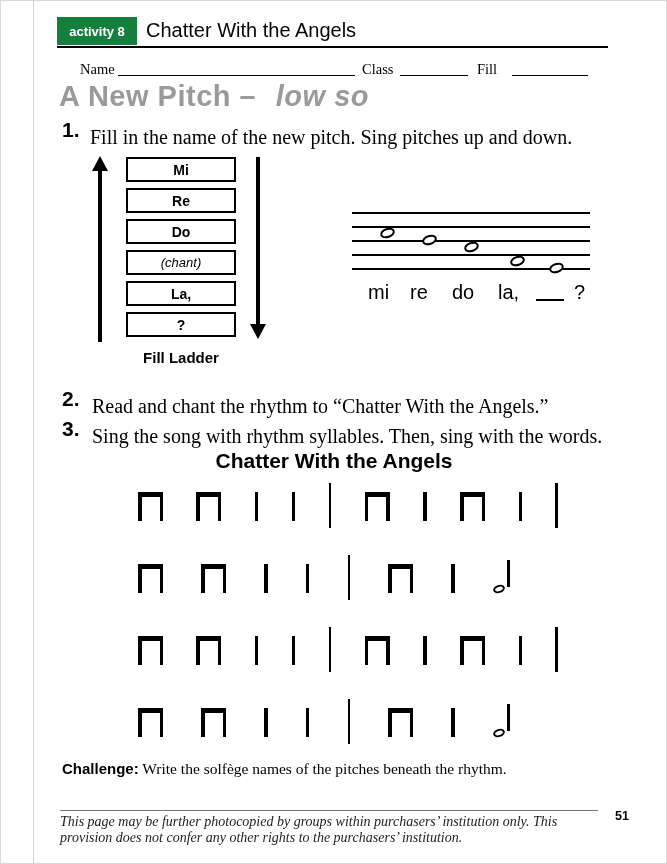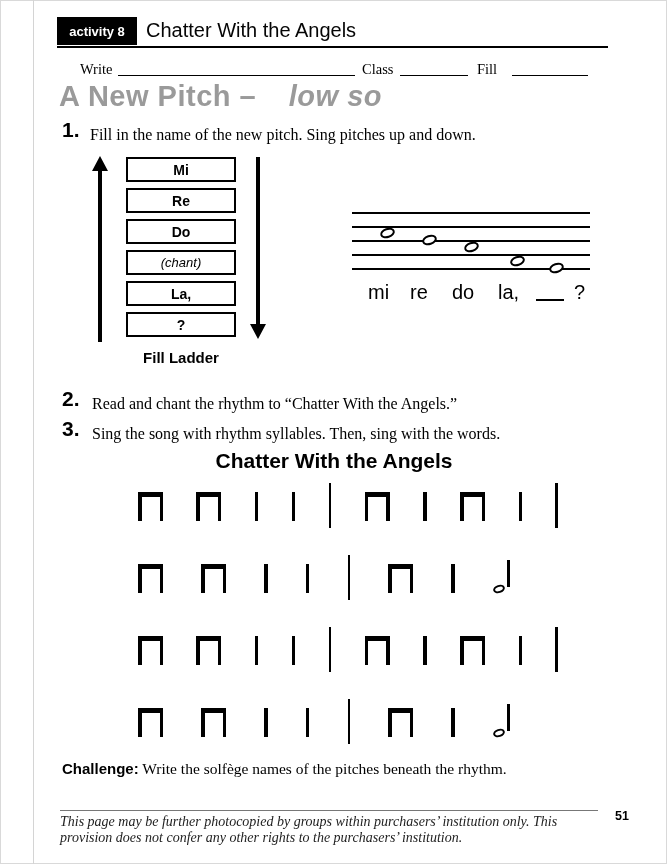--- a/index.html
+++ b/index.html
@@ -8,44 +8,44 @@
     position:relative; width:667px; height:864px; margin:0 auto;
     background:#fff; overflow:hidden;
     font-family:"Liberation Serif", serif; color:#000;
     box-shadow:0 0 0 1px #d9d9d9 inset;
   }
   .margin-line { position:absolute; left:33px; top:0; width:1px; height:100%; background:#d4d4d4; }
 
   
   .activity-badge {
     position:absolute; left:57px; top:17px; width:80px; height:28px;
-    background:#000000; color:#fff; display:flex; align-items:center; justify-content:center;
+    background:#15803d; color:#fff; display:flex; align-items:center; justify-content:center;
     font-family:"Liberation Sans", sans-serif; font-weight:bold; font-size:13px;
   }
   .header-title {
     position:absolute; left:146px; top:19px;
     font-family:"Liberation Sans", sans-serif; font-size:20px; color:#050505;
   }
   .header-rule { position:absolute; left:57px; top:46px; width:551px; height:2px; background:#000; }
 
   
   .fl { position:absolute; top:61px; font-size:14.5px; }
   .fb { position:absolute; top:61px; height:15px; border-bottom:1.3px solid #000; }
 
   
   .lesson-heading {
     position:absolute; left:59px; top:80px;
     font-family:"Liberation Sans", sans-serif; font-weight:bold; font-size:29px;
     color:#9a9a9a; letter-spacing:0.5px;
   }
-  .lesson-heading .hi { font-style:italic; margin-left:24px; }
+  .lesson-heading .hi { font-style:italic; margin-left:11px; }
 
   
   .item-num { position:absolute; font-family:"Liberation Sans", sans-serif; font-weight:bold; font-size:21px; }
-  .item-text { position:absolute; font-size:16px; }
+  .item-text { position:absolute; font-size:20px; }
   .n1 { left:62px; top:118px; } .t1 { left:90px; top:126px; }
   .n2 { left:62px; top:387px; } .t2 { left:92px; top:395px; }
   .n3 { left:62px; top:417px; } .t3 { left:92px; top:425px; }
 
   
   .arrow { position:absolute; width:16px; }
   .arrow i { display:block; position:absolute; }
   .arrow-up { left:92px; top:156px; height:186px; }
   .arrow-up .head { top:0; left:0; width:0; height:0; border-left:8px solid transparent; border-right:8px solid transparent; border-bottom:15px solid #000; }
   .arrow-up .shaft { top:13px; bottom:0; left:6px; width:4px; background:#000; }
@@ -120,21 +120,21 @@
 
 <div class="page">
   <div class="margin-line"></div>
 
   <div class="activity-badge">
     <span>activity 8</span>
   </div>
   <div class="header-title">Chatter With the Angels</div>
   <div class="header-rule"></div>
 
-  <span class="fl" style="left:80px">Write</span>
+  <span class="fl" style="left:80px">Name</span>
   <span class="fb" style="left:118px;width:237px"></span>
   <span class="fl" style="left:362px">Class</span>
   <span class="fb" style="left:400px;width:68px"></span>
   <span class="fl" style="left:477px">Fill</span>
   <span class="fb" style="left:512px;width:76px"></span>
 
   <div class="lesson-heading">
     <span>A New Pitch –</span>
     <span class="hi">low so</span>
   </div>

